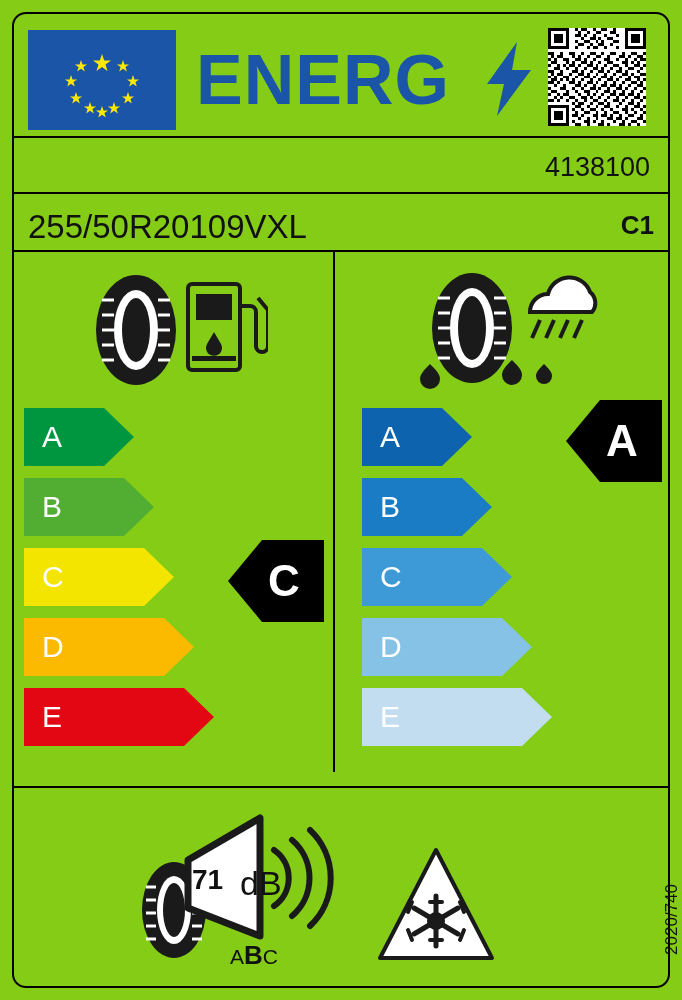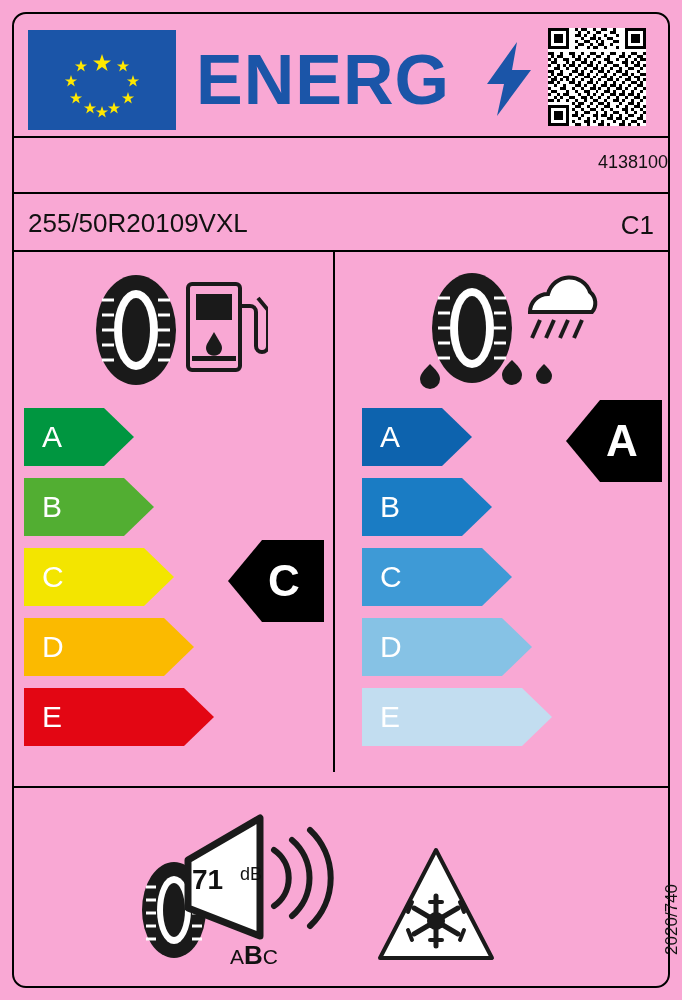--- a/index.html
+++ b/index.html
@@ -9,21 +9,21 @@
   }
   body {
     font-family: "Liberation Sans", sans-serif;
     -webkit-font-smoothing: antialiased;
   }
   .label {
     position: relative;
     width: 682px;
     height: 1000px;
     box-sizing: border-box;
-    background: #f9a8d4;
+    background: #84cc16;
     overflow: hidden;
   }
   .frame {
     position: absolute;
     left: 12px;
     top: 12px;
     width: 658px;
     height: 976px;
     border: 2px solid #000;
     border-radius: 14px;
@@ -85,39 +85,40 @@
   .brand {
     position: absolute;
     left: 28px;
     top: 152px;
     font-size: 27px;
     color: #111;
     letter-spacing: 0.3px;
   }
   .article {
     position: absolute;
-    right: 14px;
+    right: 32px;
     top: 152px;
-    font-size: 18px;
+    font-size: 27px;
     color: #111;
     text-align: right;
   }
   .size {
     position: absolute;
     left: 28px;
     top: 208px;
-    font-size: 26px;
+    font-size: 33px;
     color: #111;
   }
   .classcode {
     position: absolute;
     right: 28px;
     top: 210px;
     font-size: 26px;
     color: #111;
+    font-weight: bold;
   }
 
   
   .divider-v {
     position: absolute;
     left: 333px;
     top: 252px;
     width: 2px;
     height: 520px;
     background: #000;
@@ -203,21 +204,21 @@
     left: 192px;
     top: 864px;
     font-size: 28px;
     font-weight: bold;
     color: #111;
   }
   .db-unit {
     position: absolute;
     left: 240px;
     top: 864px;
-    font-size: 18px;
+    font-size: 34px;
     color: #111;
   }
   .noise-classes {
     position: absolute;
     left: 230px;
     top: 940px;
     font-size: 21px;
     color: #111;
   }
   .noise-classes b { font-size: 26px; }

